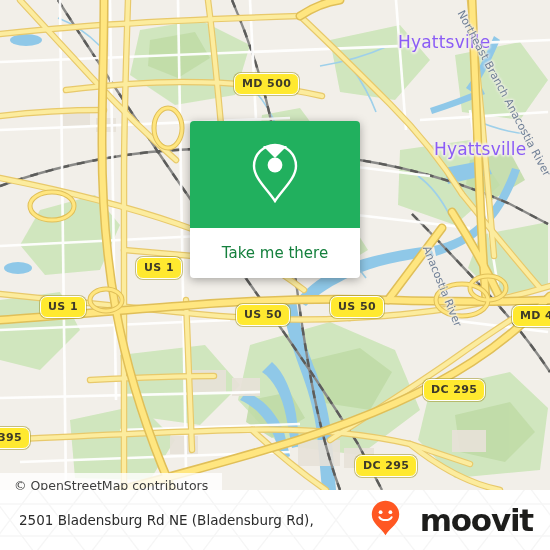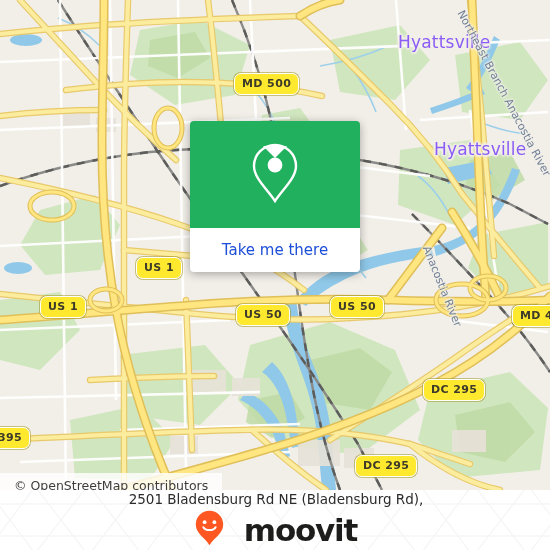--- a/index.html
+++ b/index.html
@@ -110,28 +110,28 @@
   #popup-head {
     background: #21b05e;
     height: 107px;
     border-radius: 4px 4px 0 0;
     display: flex;
     align-items: center;
     justify-content: center;
   }
   #popup-action {
     background: #ffffff;
-    height: 44px;
+    height: 50px;
     border-radius: 0 0 4px 4px;
     display: flex;
     align-items: center;
     justify-content: center;
     font-family: "DejaVu Sans", sans-serif;
     font-size: 15px;
-    color: #1d4ed8;
+    color: #15803d;
     position: relative;
   }
   #popup-tail {
     position: absolute;
     left: 50%;
     top: 146px;
     margin-left: -12px;
     width: 0; height: 0;
     border-left: 12px solid transparent;
     border-right: 12px solid transparent;
@@ -155,21 +155,20 @@
     opacity: .5;
   }
   #footer-inner {
     position: absolute;
     inset: 0;
     display: flex;
     align-items: center;
     justify-content: space-between;
     padding: 0 17px 0 19px;
     box-sizing: border-box;
-    flex-direction: column;
   }
   #footer-address {
     font-family: "DejaVu Sans", sans-serif;
     font-size: 13.5px;
     line-height: 19px;
     color: #2b2b2b;
     max-width: 380px;
   }
   #footer-address .line { display: block; }
 

